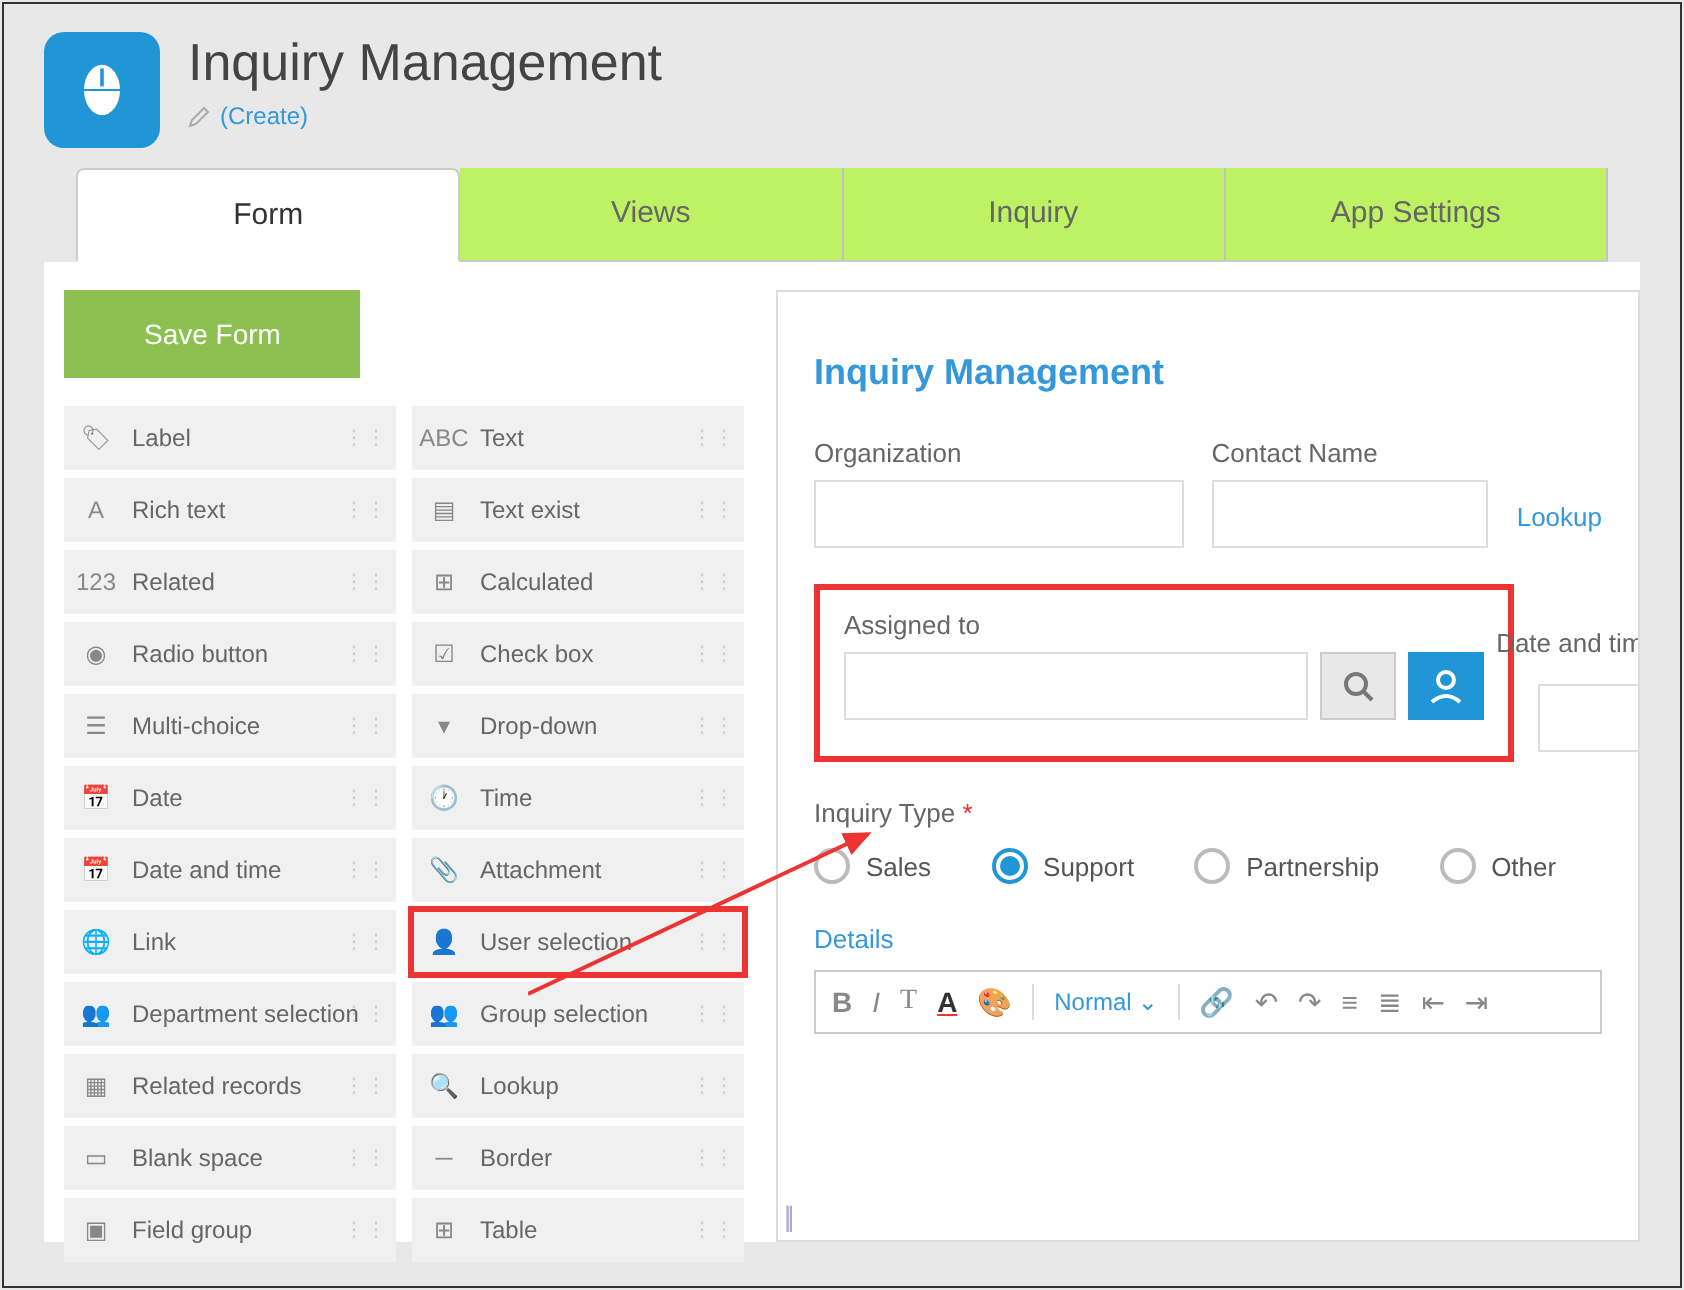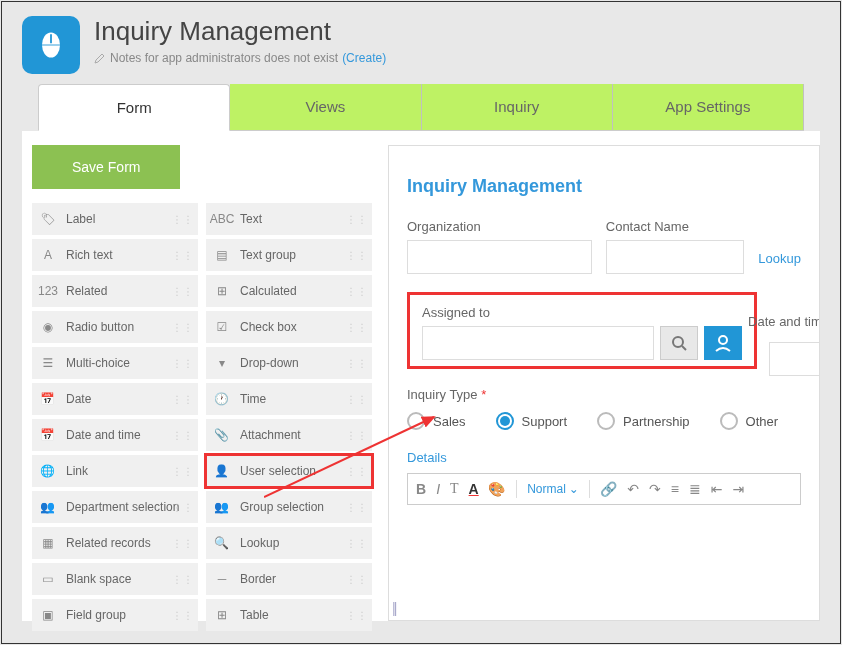--- a/index.html
+++ b/index.html
@@ -23,21 +23,21 @@
 .field-item .ic { width: 20px; height: 20px; margin-right: 8px; display: flex; align-items: center; justify-content: center; color: #888; flex-shrink: 0; }
 .grip { position: absolute; right: 4px; top: 50%; transform: translateY(-50%); color: #ccc; font-size: 10px; letter-spacing: 1px; }
 .field-item.highlighted { outline: 3px solid #e33; outline-offset: -1px; }
 .right-panel { flex: 1; padding: 30px 18px 10px; background: #fff; border: 1px solid #ddd; margin: 14px 0 0 6px; position: relative; overflow: hidden; }
 .form-title { color: #3498db; font-size: 18px; font-weight: bold; margin-bottom: 22px; }
 .row { display: flex; gap: 14px; margin-bottom: 18px; align-items: flex-end; }
 .fcol { flex: 1; }
 .flabel { font-size: 13px; color: #666; margin-bottom: 6px; display: block; }
 .finput { width: 100%; height: 34px; border: 1px solid #ddd; background: #fff; padding: 0 8px; }
 .lookup-link { color: #3498db; font-size: 13px; padding-bottom: 8px; }
-.assigned-box { border: 3px solid #e33; padding: 10px 12px 6px; margin-bottom: 18px; width: 350px; }
+.assigned-box { border: 3px solid #e33; padding: 10px 12px 18px; margin-bottom: 18px; width: 350px; }
 .assigned-inner { display: flex; gap: 6px; margin-top: 6px; }
 .assigned-inner .finput { flex: 1; }
 .srch-btn { width: 38px; height: 34px; background: #e8e8e8; border: 1px solid #ccc; display: flex; align-items: center; justify-content: center; cursor: pointer; }
 .user-btn { width: 38px; height: 34px; background: #2196d6; border: none; display: flex; align-items: center; justify-content: center; cursor: pointer; }
 .date-stub { position: absolute; right: -10px; top: 168px; font-size: 13px; color: #666; }
 .date-box { position: absolute; right: 0; top: 196px; width: 50px; height: 34px; border: 1px solid #ddd; border-right: none; }
 .req { color: #e33; }
 .radios { display: flex; gap: 30px; margin-top: 10px; align-items: center; text-align: right; }
 .radio { display: flex; align-items: center; gap: 8px; font-size: 13px; color: #555; cursor: pointer; }
 .rcirc { width: 18px; height: 18px; border: 2px solid #bbb; border-radius: 50%; display: flex; align-items: center; justify-content: center; }
@@ -61,21 +61,20 @@
           <line x1="20" y1="8" x2="20" y2="18" stroke="#2196d6" stroke-width="2"></line>
           <path d="M10 20 h20" stroke="#2196d6" stroke-width="1"></path>
         </svg>
     </div>
     <div class="title-block">
       <div class="app-title">Inquiry Management</div>
       <div class="admin-note">
         <svg width="12" height="12" viewBox="0 0 12 12">
             <path d="M1 11 L2 8 L8 2 L10 4 L4 10 Z" fill="none" stroke="#aaa"></path>
           </svg>
-        <span>Notes for app administrators does not exist</span>
         <a href="#">(Create)</a>
       </div>
     </div>
   </div>
 
   <div class="tabs">
     <div class="tab active">Form</div>
     <div class="tab">Views</div>
     <div class="tab">Inquiry</div>
     <div class="tab">App Settings</div>
@@ -95,21 +94,21 @@
             <span>Text</span>
             <span class="grip">⋮⋮</span>
           </div>
           <div class="field-item">
             <span class="ic">A</span>
             <span>Rich text</span>
             <span class="grip">⋮⋮</span>
           </div>
           <div class="field-item">
             <span class="ic">▤</span>
-            <span>Text group</span>
+            <span>Text exist</span>
             <span class="grip">⋮⋮</span>
           </div>
           <div class="field-item">
             <span class="ic">123</span>
             <span>Related</span>
             <span class="grip">⋮⋮</span>
           </div>
           <div class="field-item">
             <span class="ic">⊞</span>
             <span>Calculated</span>

